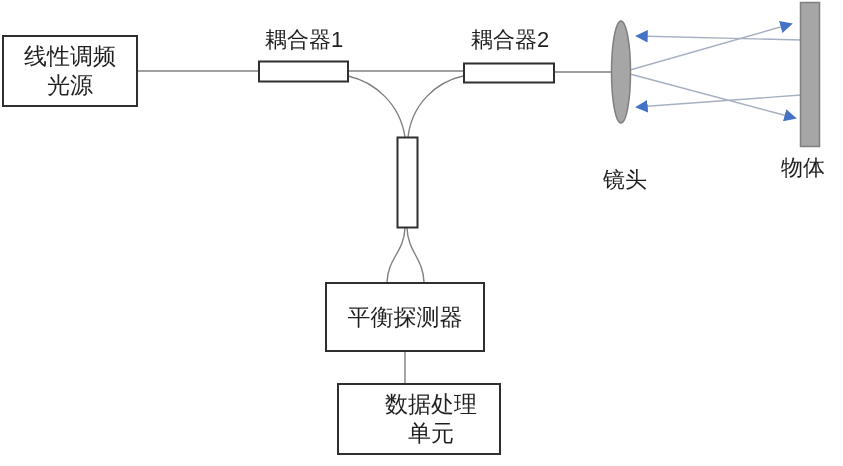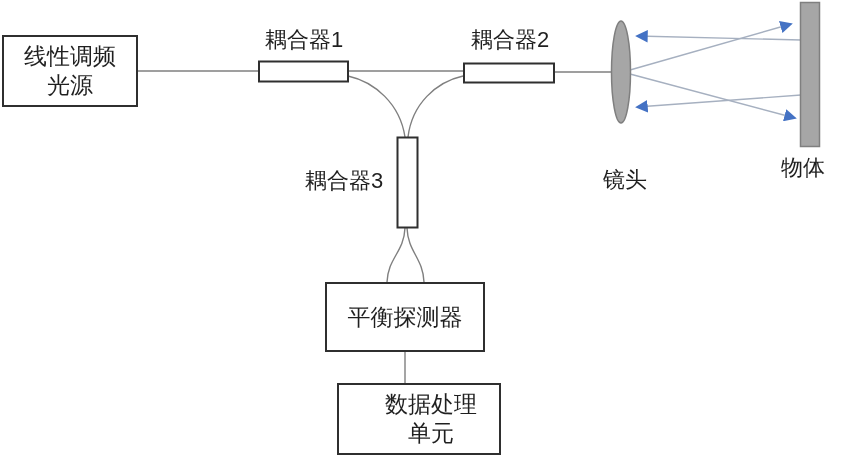--- a/index.html
+++ b/index.html
@@ -91,17 +91,16 @@
   <div class="box detector">
     <span>平衡探测器</span>
   </div>
   <div class="box dsp">
     <span>数据处理
 单元</span>
   </div>
 
   <div class="lbl lbl-c1">耦合器1</div>
   <div class="lbl lbl-c2">耦合器2</div>
-  <div class="lbl lbl-c3">耦合器3</div>
   <div class="lbl lbl-lens">镜头</div>
   <div class="lbl lbl-obj">物体</div>
 
 </div>
 
 </body></html>

